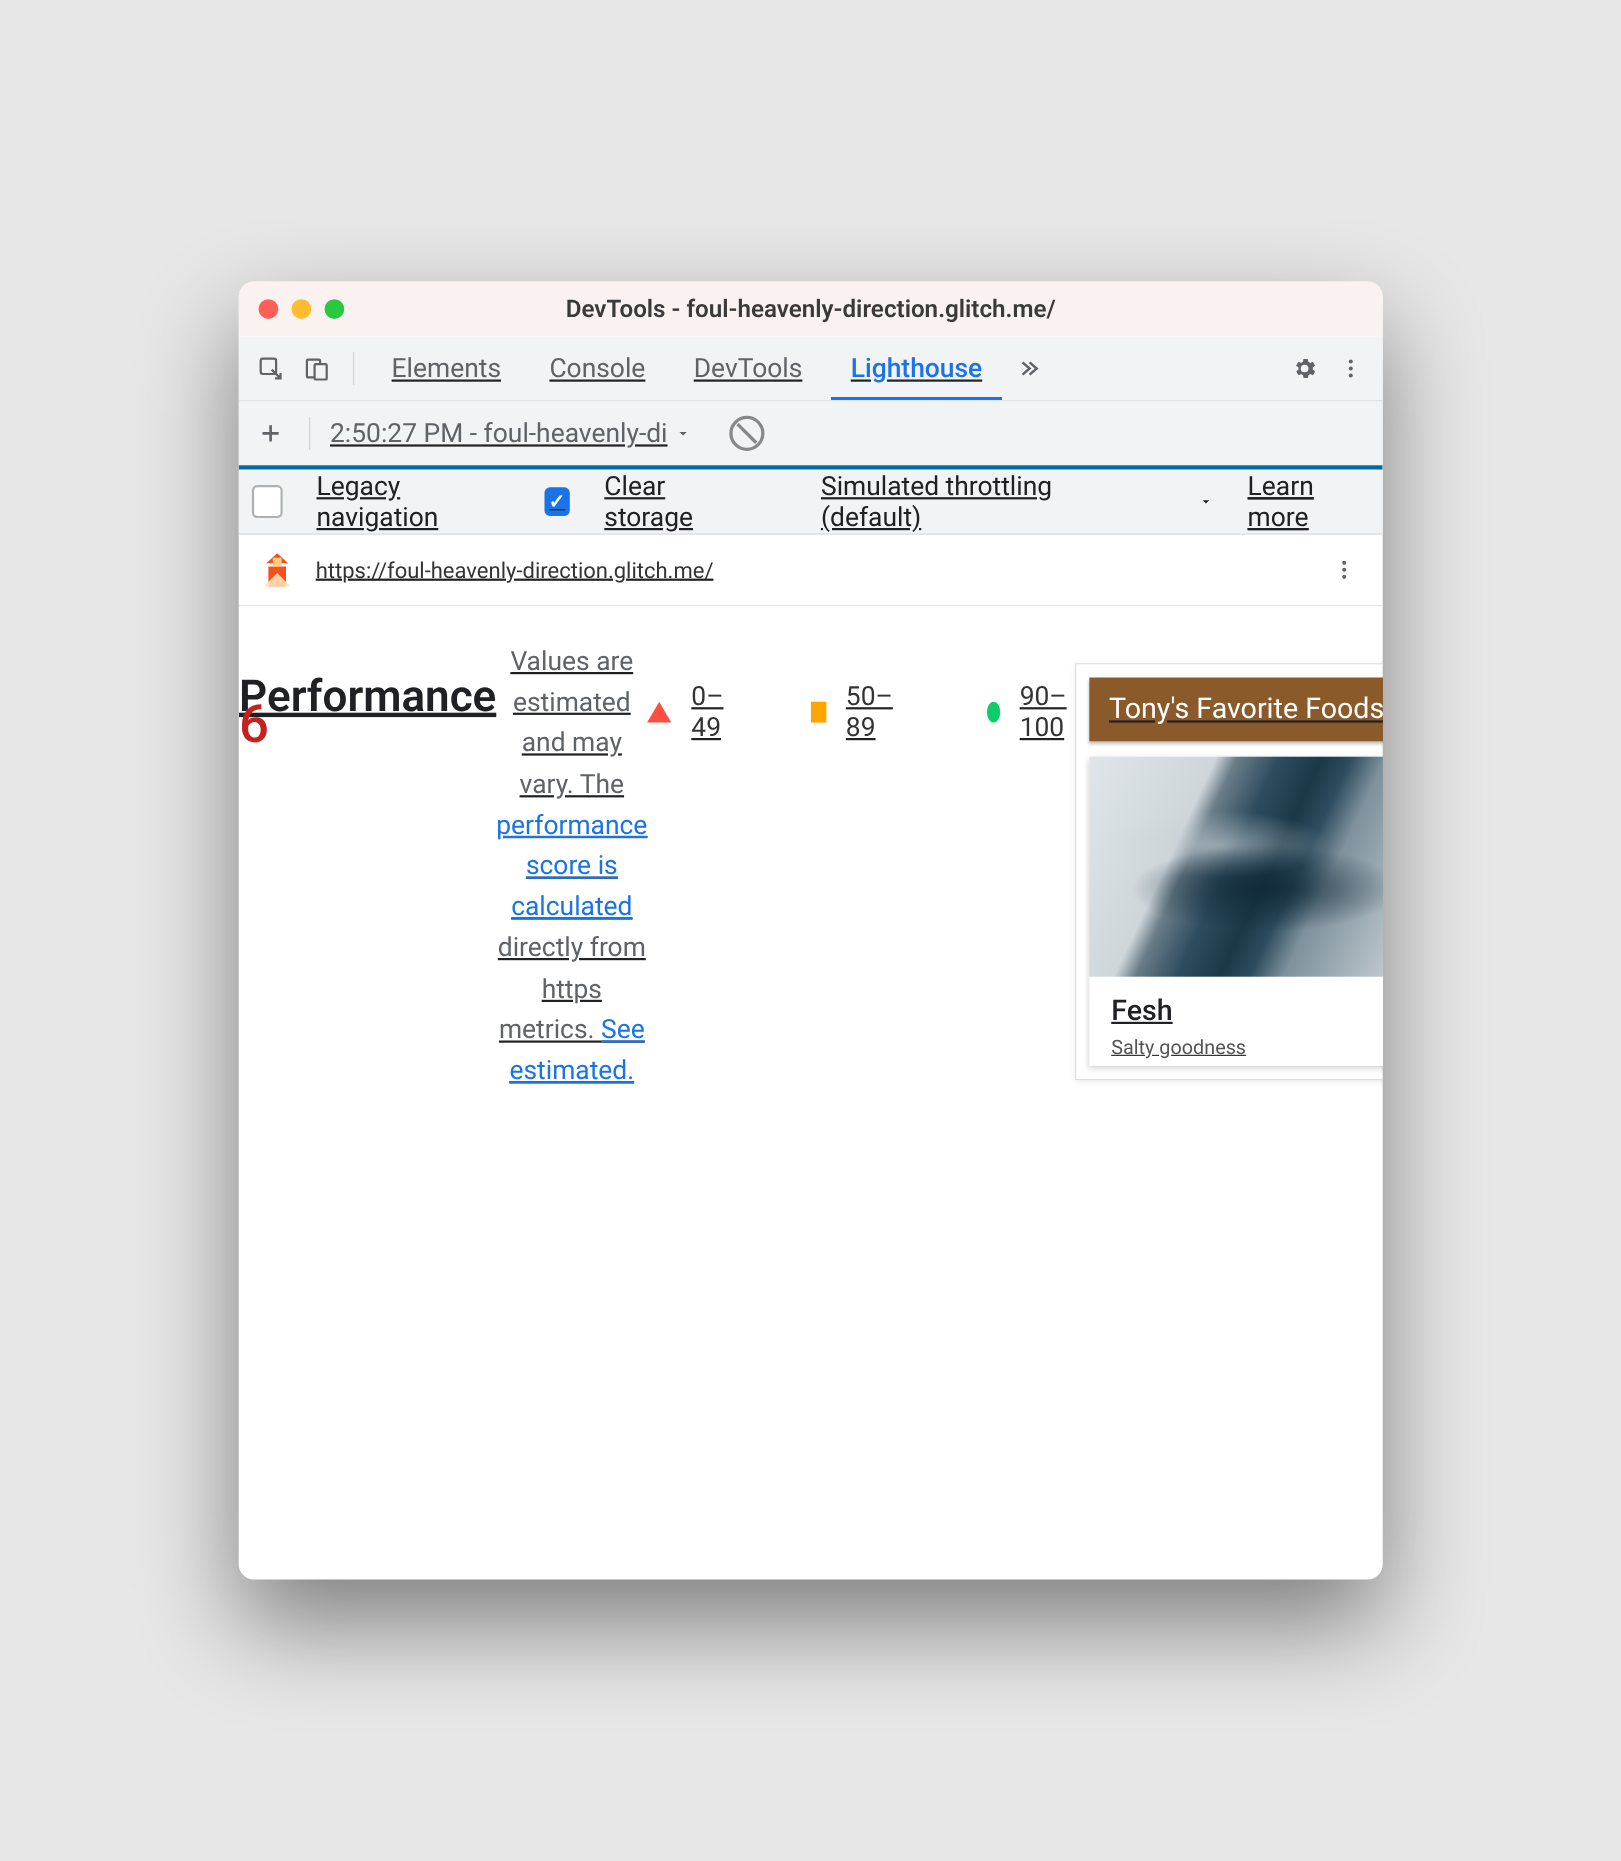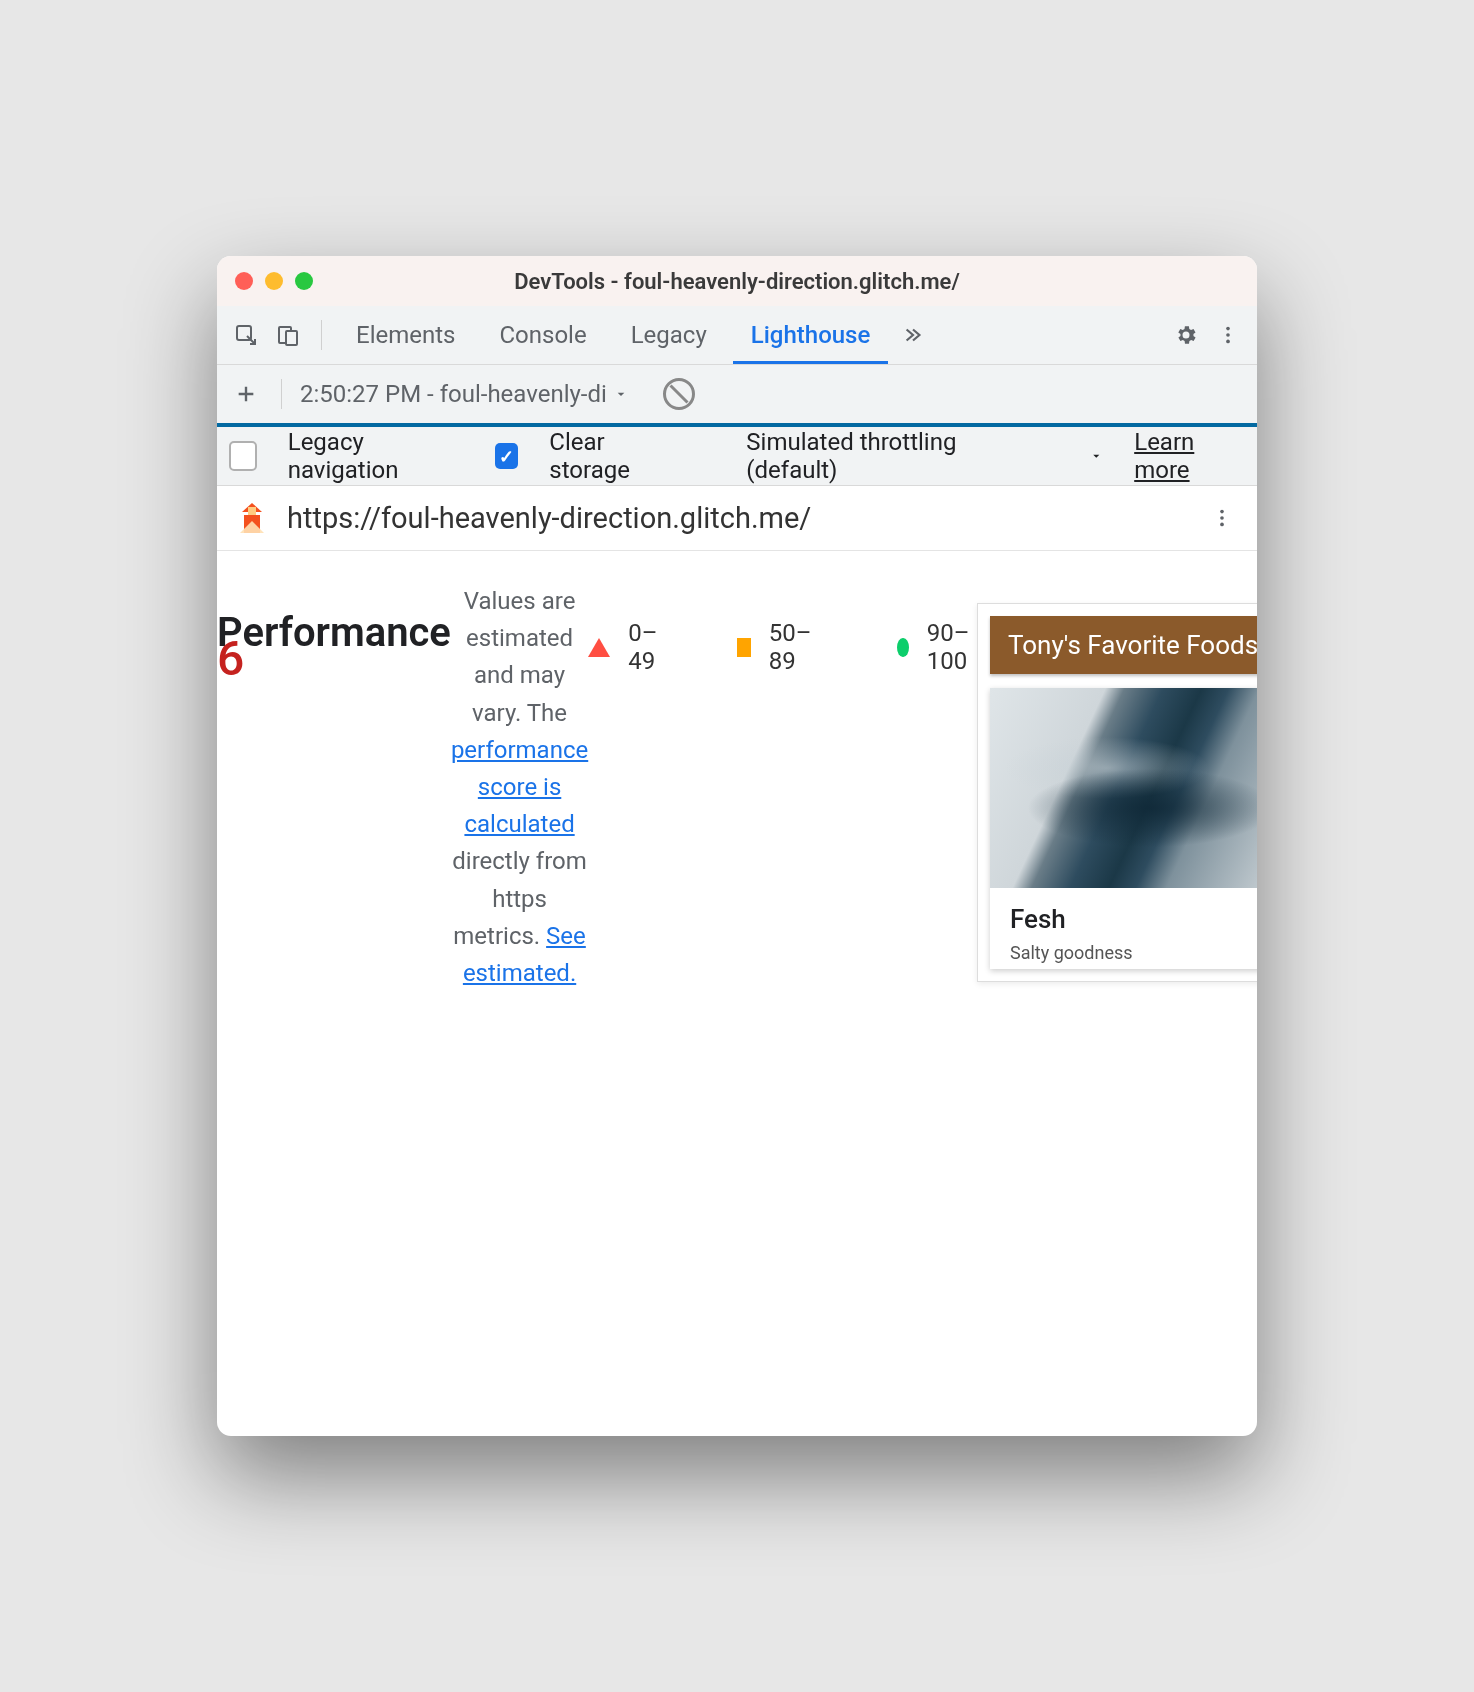--- a/index.html
+++ b/index.html
@@ -11,21 +11,21 @@
     --orange:#ffa400;
     --green:#0cce6b;
     --tabact:#1a73e8;
     --brown:#8b5a2b;
   }
   html,body{margin:0;padding:0;background:#e7e7e7;font-family:-apple-system,BlinkMacSystemFont,"Segoe UI",Roboto,Helvetica,Arial,sans-serif;color:var(--text);}
   .stage{width:1474px;height:1692px;display:flex;align-items:center;justify-content:center;}
   .window{
     width:1040px;height:1180px;background:#fff;border-radius:14px;overflow:hidden;
     box-shadow:0 40px 90px rgba(0,0,0,.45);
-    display:flex;flex-direction:column;
+    display:flex;flex-direction:column;text-decoration:underline;
   }
   .titlebar{
     height:50px;background:#f9f2f0;display:flex;align-items:center;position:relative;
   }
   .trafficlights{display:flex;gap:12px;margin-left:18px;}
   .tl{width:18px;height:18px;border-radius:50%;}
   .tl.red{background:#ff5f57;}
   .tl.yellow{background:#febc2e;}
   .tl.green{background:#28c840;}
   .titletext{position:absolute;left:0;right:0;text-align:center;font-weight:600;font-size:22px;color:#3a3a3a;}
@@ -51,21 +51,21 @@
   .toolbar3{
     height:58px;background:#f1f3f4;border-bottom:1px solid #d9d9d9;
     display:flex;align-items:center;padding:0 12px;gap:31px;color:var(--text);font-size:24px;
   }
   .check{width:26px;height:26px;border-radius:5px;display:inline-flex;align-items:center;justify-content:center;}
   .check.off{border:2px solid #b0b0b0;background:#fff;}
   .check.on{background:var(--accent);color:#fff;font-size:18px;font-weight:700;}
   .learn{text-decoration:underline;color:var(--text);}
   .urlrow{
     height:64px;border-bottom:1px solid #e4e4e4;display:flex;align-items:center;padding:0 18px;gap:18px;
-    font-size:29px;color:#333;
+    font-size:20px;color:#333;
   }
   .lh-logo{width:34px;height:34px;flex:none;}
   .report{flex:1;overflow:auto;padding:24px 0 0 0;}
   .gauge-wrap{display:flex;align-items:flex-start;margin-top:8px;}
   .gauge{position:relative;width:150px;height:150px;}
   .gauge .bg{position:absolute;inset:0;border-radius:50%;background:#fdeceb;}
   .gauge svg{position:absolute;inset:0;}
   .gauge .num{position:absolute;inset:0;display:flex;align-items:center;justify-content:center;font-size:48px;font-weight:500;color:#c5221f;}
   h1.cat{font-size:40px;font-weight:600;margin:26px 0 18px 0;text-align:center;}
   .desc{max-width:780px;margin:0 auto;text-align:center;font-size:24px;color:var(--muted);line-height:1.55;}
@@ -121,21 +121,21 @@
       </svg>
     </span>
     <span class="vsep"></span>
     <div class="tab">
           <span>Elements</span>
         </div>
     <div class="tab">
           <span>Console</span>
         </div>
     <div class="tab">
-          <span>Legacy</span>
+          <span>DevTools</span>
         </div>
     <div class="tab active">
           <span>Lighthouse</span>
         </div>
     <span class="icon-box chev">
       <svg width="22" height="22" viewBox="0 0 24 24" fill="none" stroke="currentColor" stroke-width="2.4">
             <path d="M5 6l7 6-7 6M12 6l7 6-7 6"></path>
           </svg>
     </span>
     <span class="spacer"></span>

